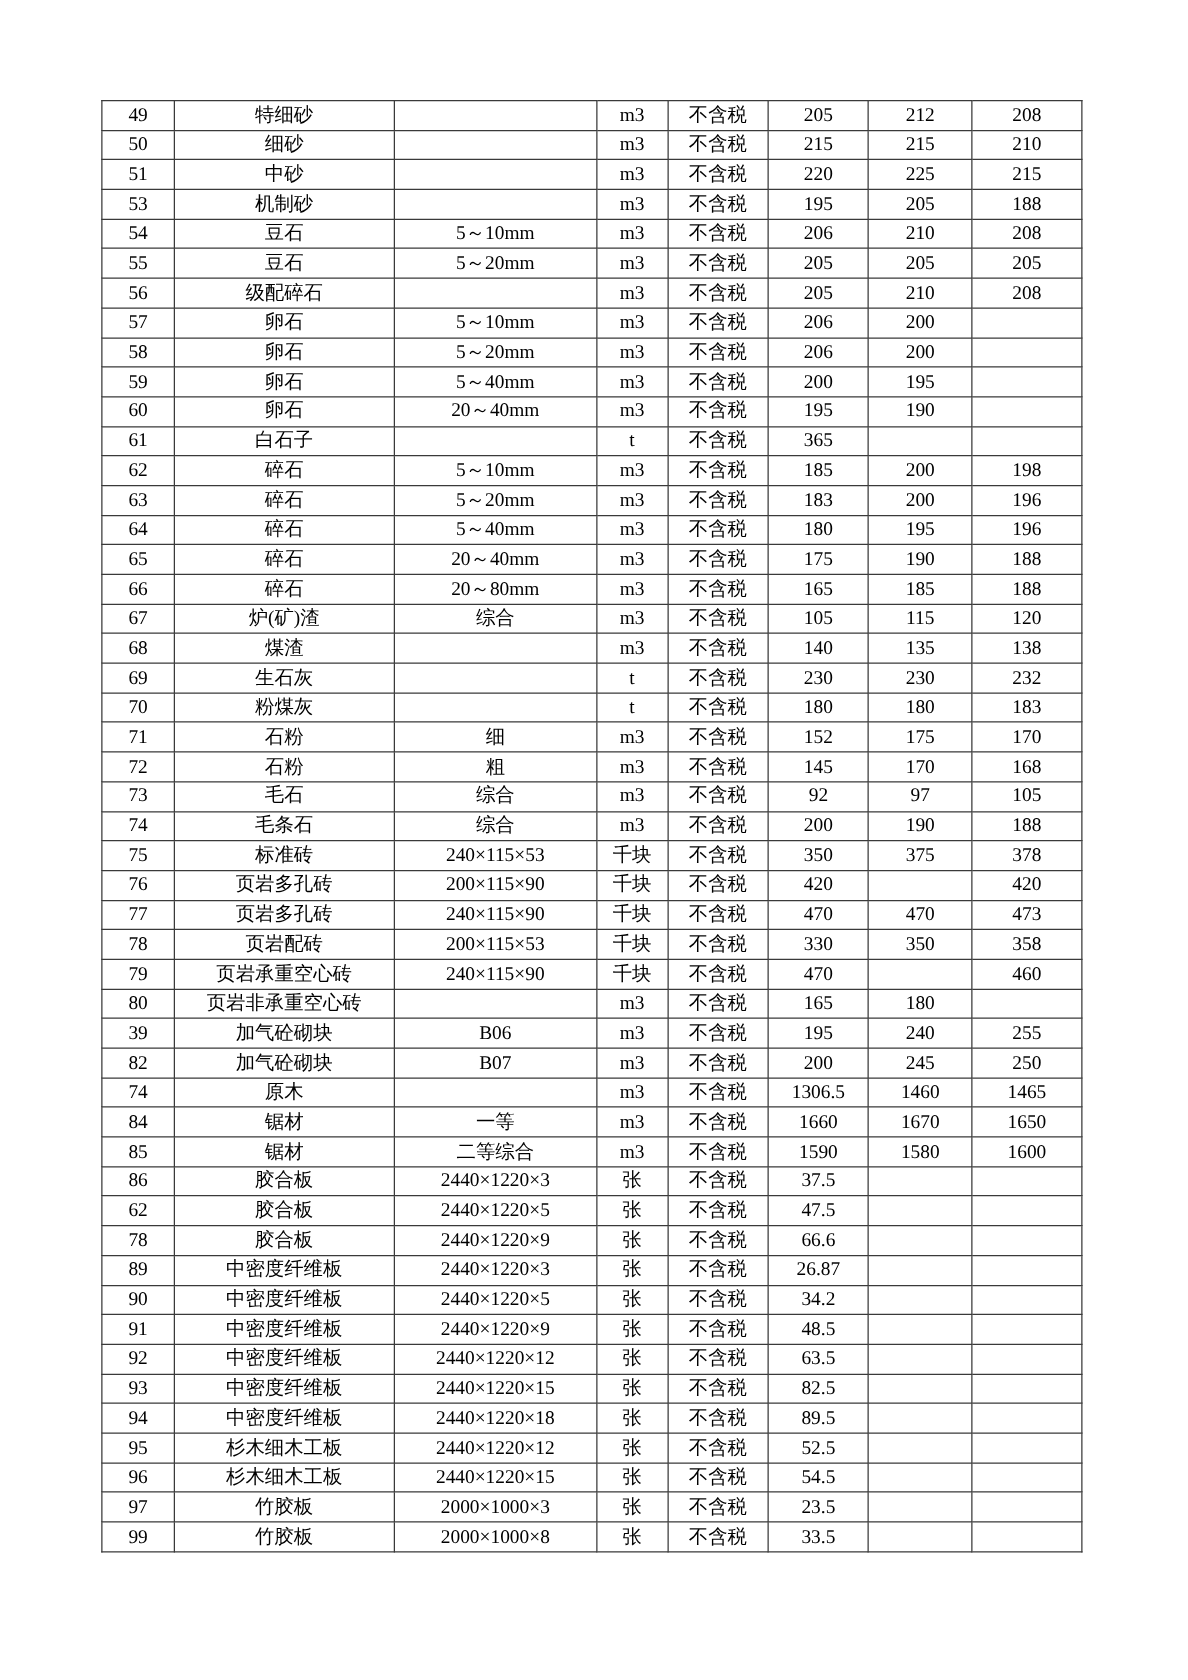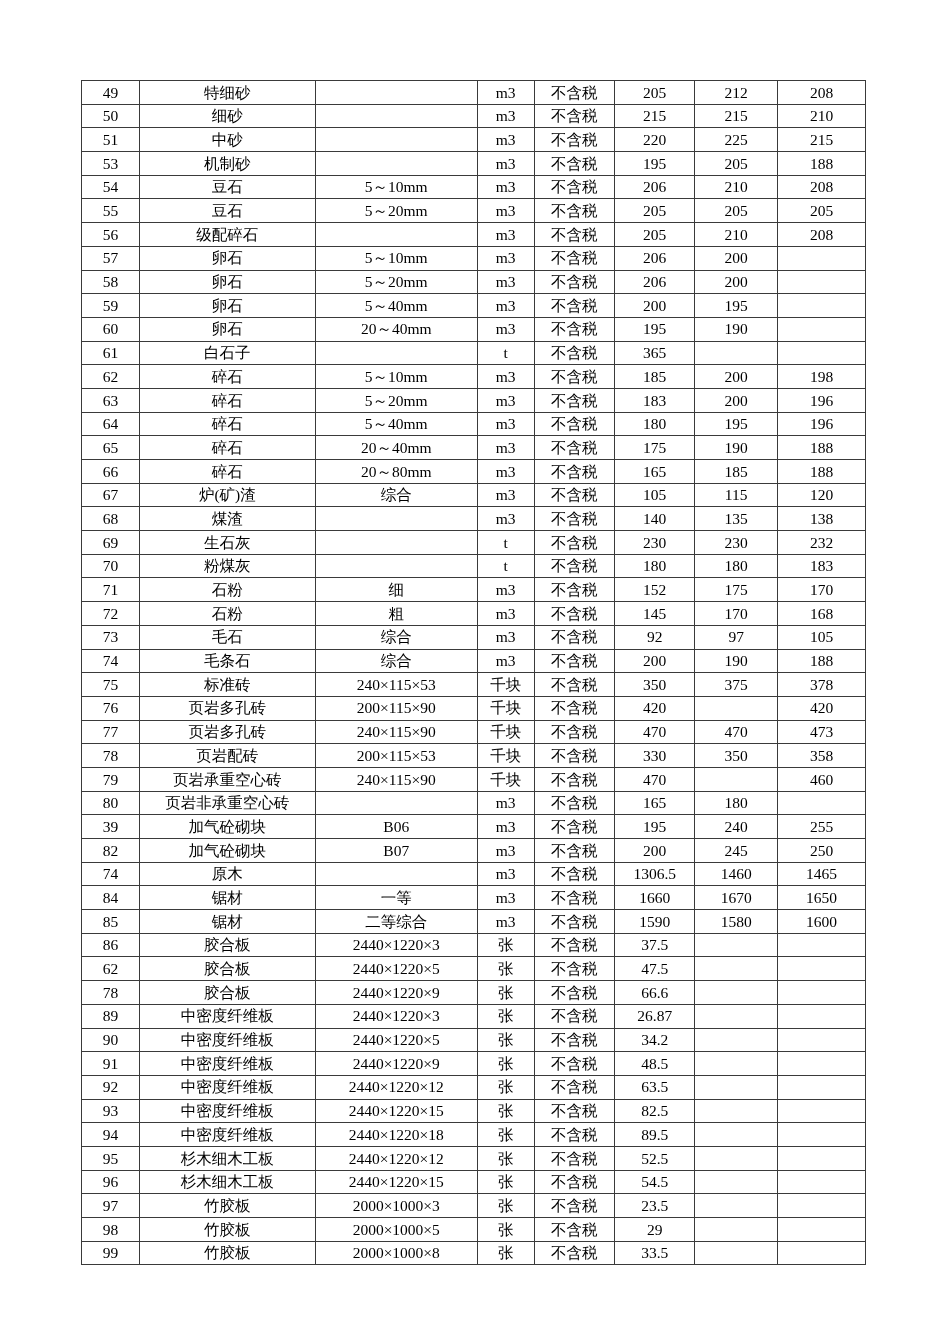--- a/index.html
+++ b/index.html
@@ -546,30 +546,20 @@
           <td class="cell-no">97</td>
           <td class="cell-name">竹胶板</td>
           <td class="cell-spec">2000×1000×3</td>
           <td class="cell-unit">张</td>
           <td class="cell-tax">不含税</td>
           <td class="cell-price">23.5</td>
           <td class="cell-price"></td>
           <td class="cell-price"></td>
         </tr>
         <tr>
-          <td class="cell-no">98</td>
-          <td class="cell-name">竹胶板</td>
-          <td class="cell-spec">2000×1000×5</td>
-          <td class="cell-unit">张</td>
-          <td class="cell-tax">不含税</td>
-          <td class="cell-price">29</td>
-          <td class="cell-price"></td>
-          <td class="cell-price"></td>
-        </tr>
-        <tr>
           <td class="cell-no">99</td>
           <td class="cell-name">竹胶板</td>
           <td class="cell-spec">2000×1000×8</td>
           <td class="cell-unit">张</td>
           <td class="cell-tax">不含税</td>
           <td class="cell-price">33.5</td>
           <td class="cell-price"></td>
           <td class="cell-price"></td>
         </tr>
       </tbody>

